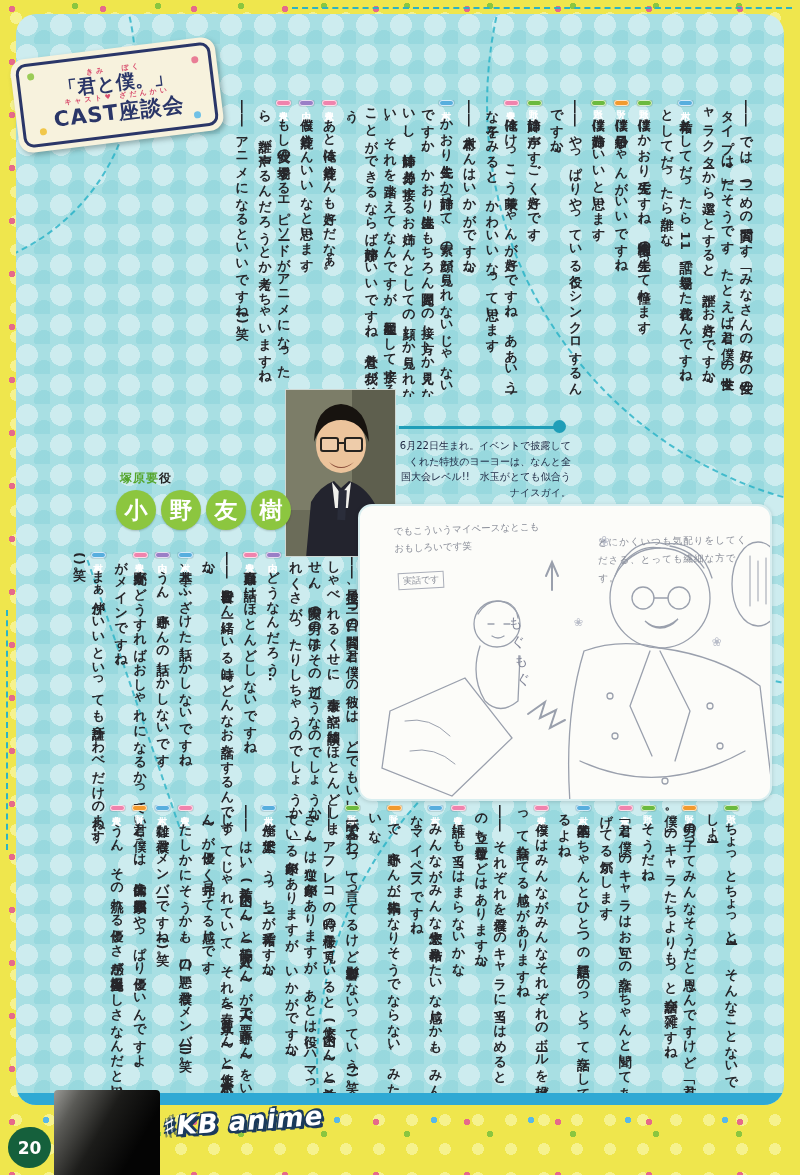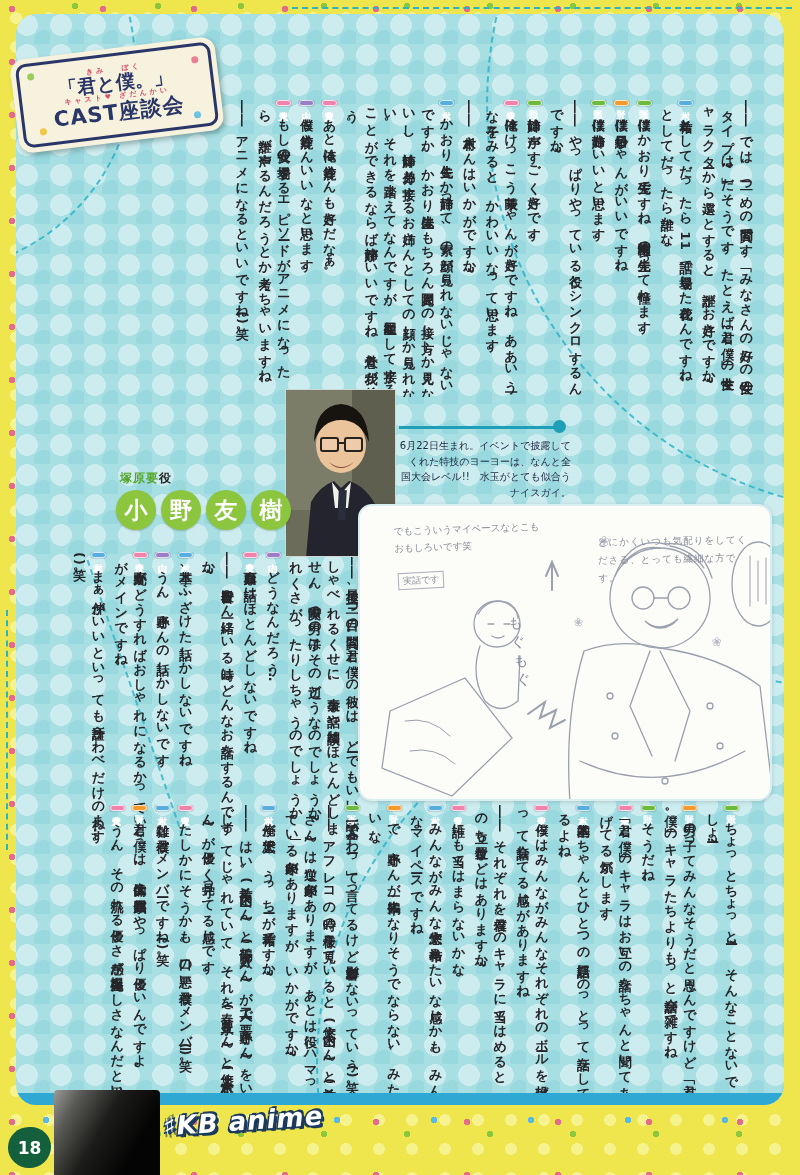--- a/index.html
+++ b/index.html
@@ -261,15 +261,15 @@
     </svg>
     <div class="note-r">とにかくいつも気配りをしてくださる、とっても繊細な方です。</div>
     <div class="note-l">でもこういうマイペースなとこも　おもしろいです笑</div>
     <div class="note-box">実話です</div>
     <div class="sfx">もぐもぐ</div>
   </div>
 
   <div class="dline" style="left:118px; top:1088px; height:95px; transform:rotate(-28deg);"></div>
   <div class="corner-photo"></div>
   <div class="kb-logo">♯KB anime</div>
-  <div class="pageno">18</div>
+  <div class="pageno">20</div>
 
 </div>
 
 </body></html>

